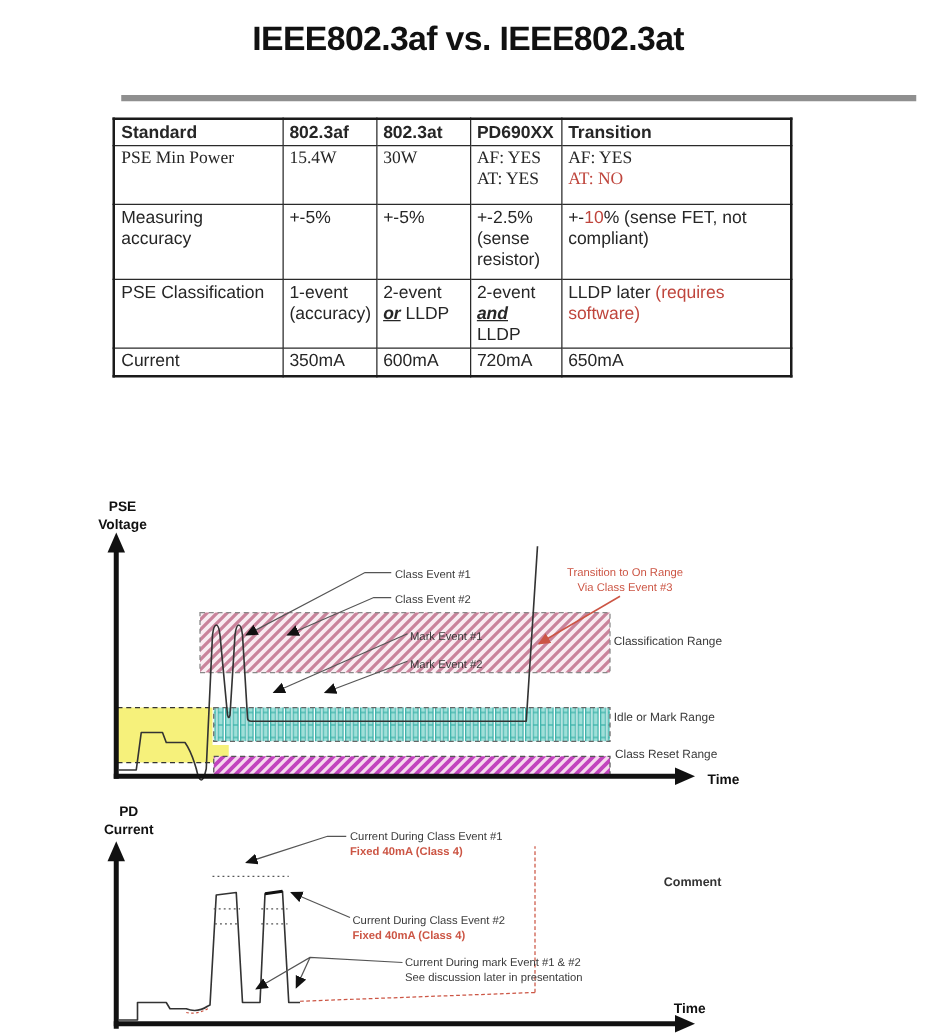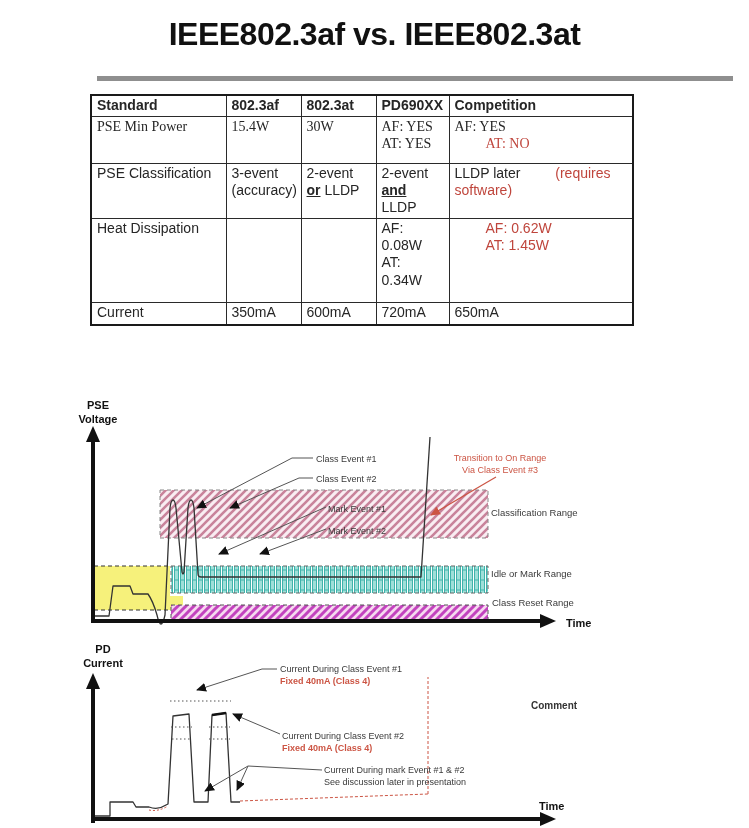--- a/index.html
+++ b/index.html
@@ -1,32 +1,32 @@
 <!DOCTYPE html>
 <html style="--accent-red: #bf453c; --diagram-red: #cc5544; --band-yellow: #f6f17b; --pink-stripe: #c9839b; --pink-bg: #f9edf2; --teal-fill: #9fdfd8; --teal-dark: #3fb3ab; --magenta-stripe: #c243be; --magenta-bg: #f6d9ef; --divider-gray: #8f8f8f;"><head>
 <meta charset="utf-8">
 <style>
   html,body{margin:0;padding:0;background:#fff;}
   body{font-family:"Liberation Sans", sans-serif;color:#222;}
   #canvas{position:relative;width:749px;height:828px;background:#ffffff;overflow:hidden;}
 
   .page-title{position:absolute;left:0;top:16px;width:749px;text-align:center;
-    font-size:32px;font-weight:600;color:#111;letter-spacing:-0.5px;}
+    font-size:27px;font-weight:600;color:#111;letter-spacing:-0.5px;}
   .divider{position:absolute;left:97px;top:76px;width:636px;height:5px;background:var(--divider-gray);}
 
   table.cmp{position:absolute;left:90px;top:94px;width:542px;border-collapse:collapse;
     table-layout:fixed;font-size:14px;border-radius:29px;}
   table.cmp{border:2px solid #1a1a1a;}
   table.cmp th, table.cmp td{border:1px solid #2a2a2a;padding:1px 5px;vertical-align:top;
     line-height:1.24;text-align:left;font-weight:normal;color:#262626;overflow:hidden;}
   table.cmp th{font-weight:bold;}
   tr.rh{height:21px;} tr.r0{height:47px;font-family:Liberation Serif, serif;} tr.r1{height:60px;} tr.r2{height:41px;}
   tr.r3{height:84px;} tr.r4{height:23px;}
-  .red{color:var(--accent-red);margin-left:31px;}
-  .ub{font-weight:bold;text-decoration:underline;}
+  .red{color:var(--accent-red);}
+  .ub{font-weight:bold;text-decoration:underline;font-style:italic;}
 
   .diag{position:absolute;left:0;}
   #vdiag{top:395px;} #cdiag{top:640px;}
   svg text{font-family:"Liberation Sans", sans-serif;fill:#3a3a3a;font-size:9px;}
   svg text.bold{font-weight:bold;fill:#111;font-size:11px;}
   svg text.range{font-size:9.5px;}
   svg text.redtxt{fill:var(--diagram-red);}
   svg text.redbold{fill:var(--diagram-red);font-weight:bold;}
   svg text.comment{font-weight:bold;fill:#333;font-size:10px;}
 </style>
@@ -45,65 +45,61 @@
         <col style="width:75px">
       <col style="width:73px">
         <col style="width:184px">
     </colgroup>
     <tbody>
         <tr class="rh">
       <th>Standard</th>
       <th>802.3af</th>
       <th>802.3at</th>
       <th>PD690XX</th>
-      <th>Competition</th>
+      <th>Transition</th>
     </tr>
     <tr class="r0">
       <td>PSE Min Power</td>
       <td>15.4W</td>
       <td>30W</td>
       <td>
         <div>AF: YES</div>
         <div>AT: YES</div>
       </td>
       <td>
         <div>AF: YES</div>
         <div class="red">AT: NO</div>
       </td>
     </tr>
+    <tr class="r1">
+      <td>Measuring accuracy</td>
+      <td>+-5%</td>
+      <td>+-5%</td>
+      <td>
+        <div>+-2.5%</div>
+        <div>(sense</div>
+        <div>resistor)</div>
+      </td>
+      <td><span>+-</span><span class="red">10</span><span>% (sense FET, not compliant)</span></td>
+    </tr>
     <tr class="r2">
       <td>PSE Classification</td>
       <td>
-        <div>3-event</div>
+        <div>1-event</div>
         <div>(accuracy)</div>
       </td>
       <td>
         <div>2-event</div>
         <div><span class="ub">or</span><span> LLDP</span></div>
       </td>
       <td>
         <div>2-event</div>
         <div><span class="ub">and</span><span> LLDP</span></div>
       </td>
       <td><span>LLDP later </span><span class="red">(requires software)</span></td>
-    </tr>
-    <tr class="r3">
-      <td>Heat Dissipation</td>
-      <td></td>
-      <td></td>
-      <td>
-        <div>AF:</div>
-        <div>0.08W</div>
-        <div>AT:</div>
-        <div>0.34W</div>
-      </td>
-      <td>
-        <div class="red">AF: 0.62W</div>
-        <div class="red">AT: 1.45W</div>
-      </td>
     </tr>
     <tr class="r4">
       <td>Current</td>
       <td>350mA</td>
       <td>600mA</td>
       <td>720mA</td>
       <td class="red">650mA</td>
     </tr>
   </tbody>
     </table>

